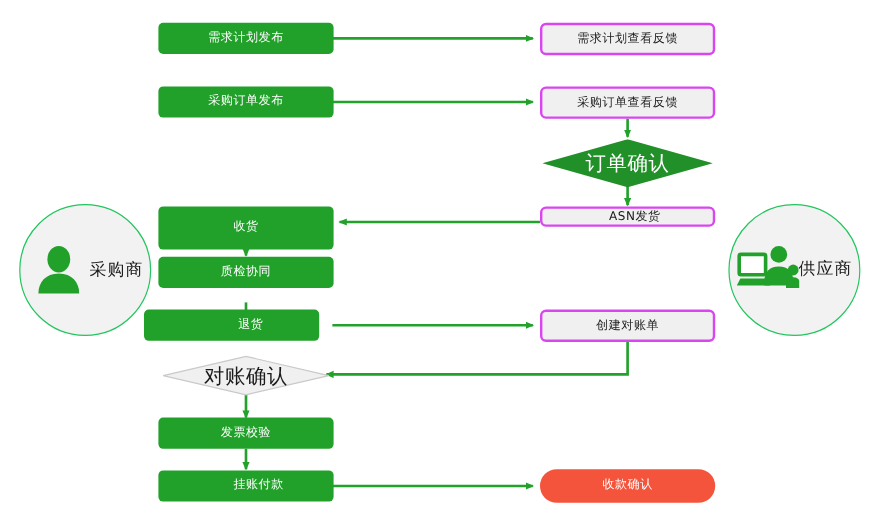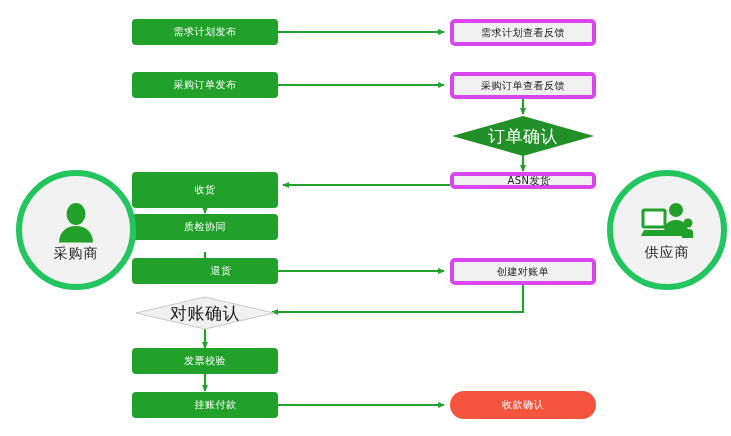--- a/index.html
+++ b/index.html
@@ -32,21 +32,21 @@
     z-index: 5;
   }
   .node.green {
     background: #21a12a;
     color: #ffffff;
     border-radius: 4px;
   }
   .node.gray {
     background: #f0f0f0;
     color: #1a1a1a;
-    border: 4px solid #d946ef;
+    border: 2px solid #d946ef;
     border-radius: 5px;
   }
   .node.red {
     background: #f4543c;
     color: #ffffff;
     border-radius: 14px;
   }
 
   
   .diamond {
@@ -86,23 +86,22 @@
     pointer-events: none;
   }
 
   
   .actor {
     position: absolute;
     width: 108px;
     height: 108px;
     border-radius: 50%;
     background: #f2f2f2;
-    border: 6px solid #22c55e;
+    border: 1px solid #22c55e;
     display: flex;
-    flex-direction: column;
     align-items: center;
     justify-content: center;
     z-index: 6;
   }
   .actor .glyph {
     width: 52px;
     height: 44px;
     display: block;
     margin-bottom: 1px;
   }
@@ -173,21 +172,21 @@
   </div>
 
   <div class="node green" style="left:132px; top:19px; width:146px; height:26px;">需求计划发布</div>
 
   <div class="node green" style="left:132px; top:72px; width:146px; height:26px;">采购订单发布</div>
 
   <div class="node green" style="left:132px; top:172px; width:146px; height:36px;">收货</div>
 
   <div class="node green" style="left:132px; top:214px; width:146px; height:26px;">质检协同</div>
 
-  <div class="node green" style="left:132px; top:258px; width:146px; height:26px;padding-left:32px;">退货</div>
+  <div class="node green" style="left:120px; top:258px; width:146px; height:26px;padding-left:32px;">退货</div>
 
   <div class="node green" style="left:132px; top:348px; width:146px; height:26px;">发票校验</div>
 
   <div class="node green" style="left:132px; top:392px; width:146px; height:26px;padding-left:21px;">挂账付款</div>
 
   <div class="diamond white" style="left:135px; top:296px; width:140px; height:34px;">
     <svg viewBox="0 0 140 34" width="140" height="34" xmlns="http://www.w3.org/2000/svg">
       <polygon points="70,1 139,17 70,33 1,17" fill="#f0f0f0" stroke="#c9c9c9" stroke-width="1"></polygon>
     </svg>
     <span class="dlabel">对账确认</span>

